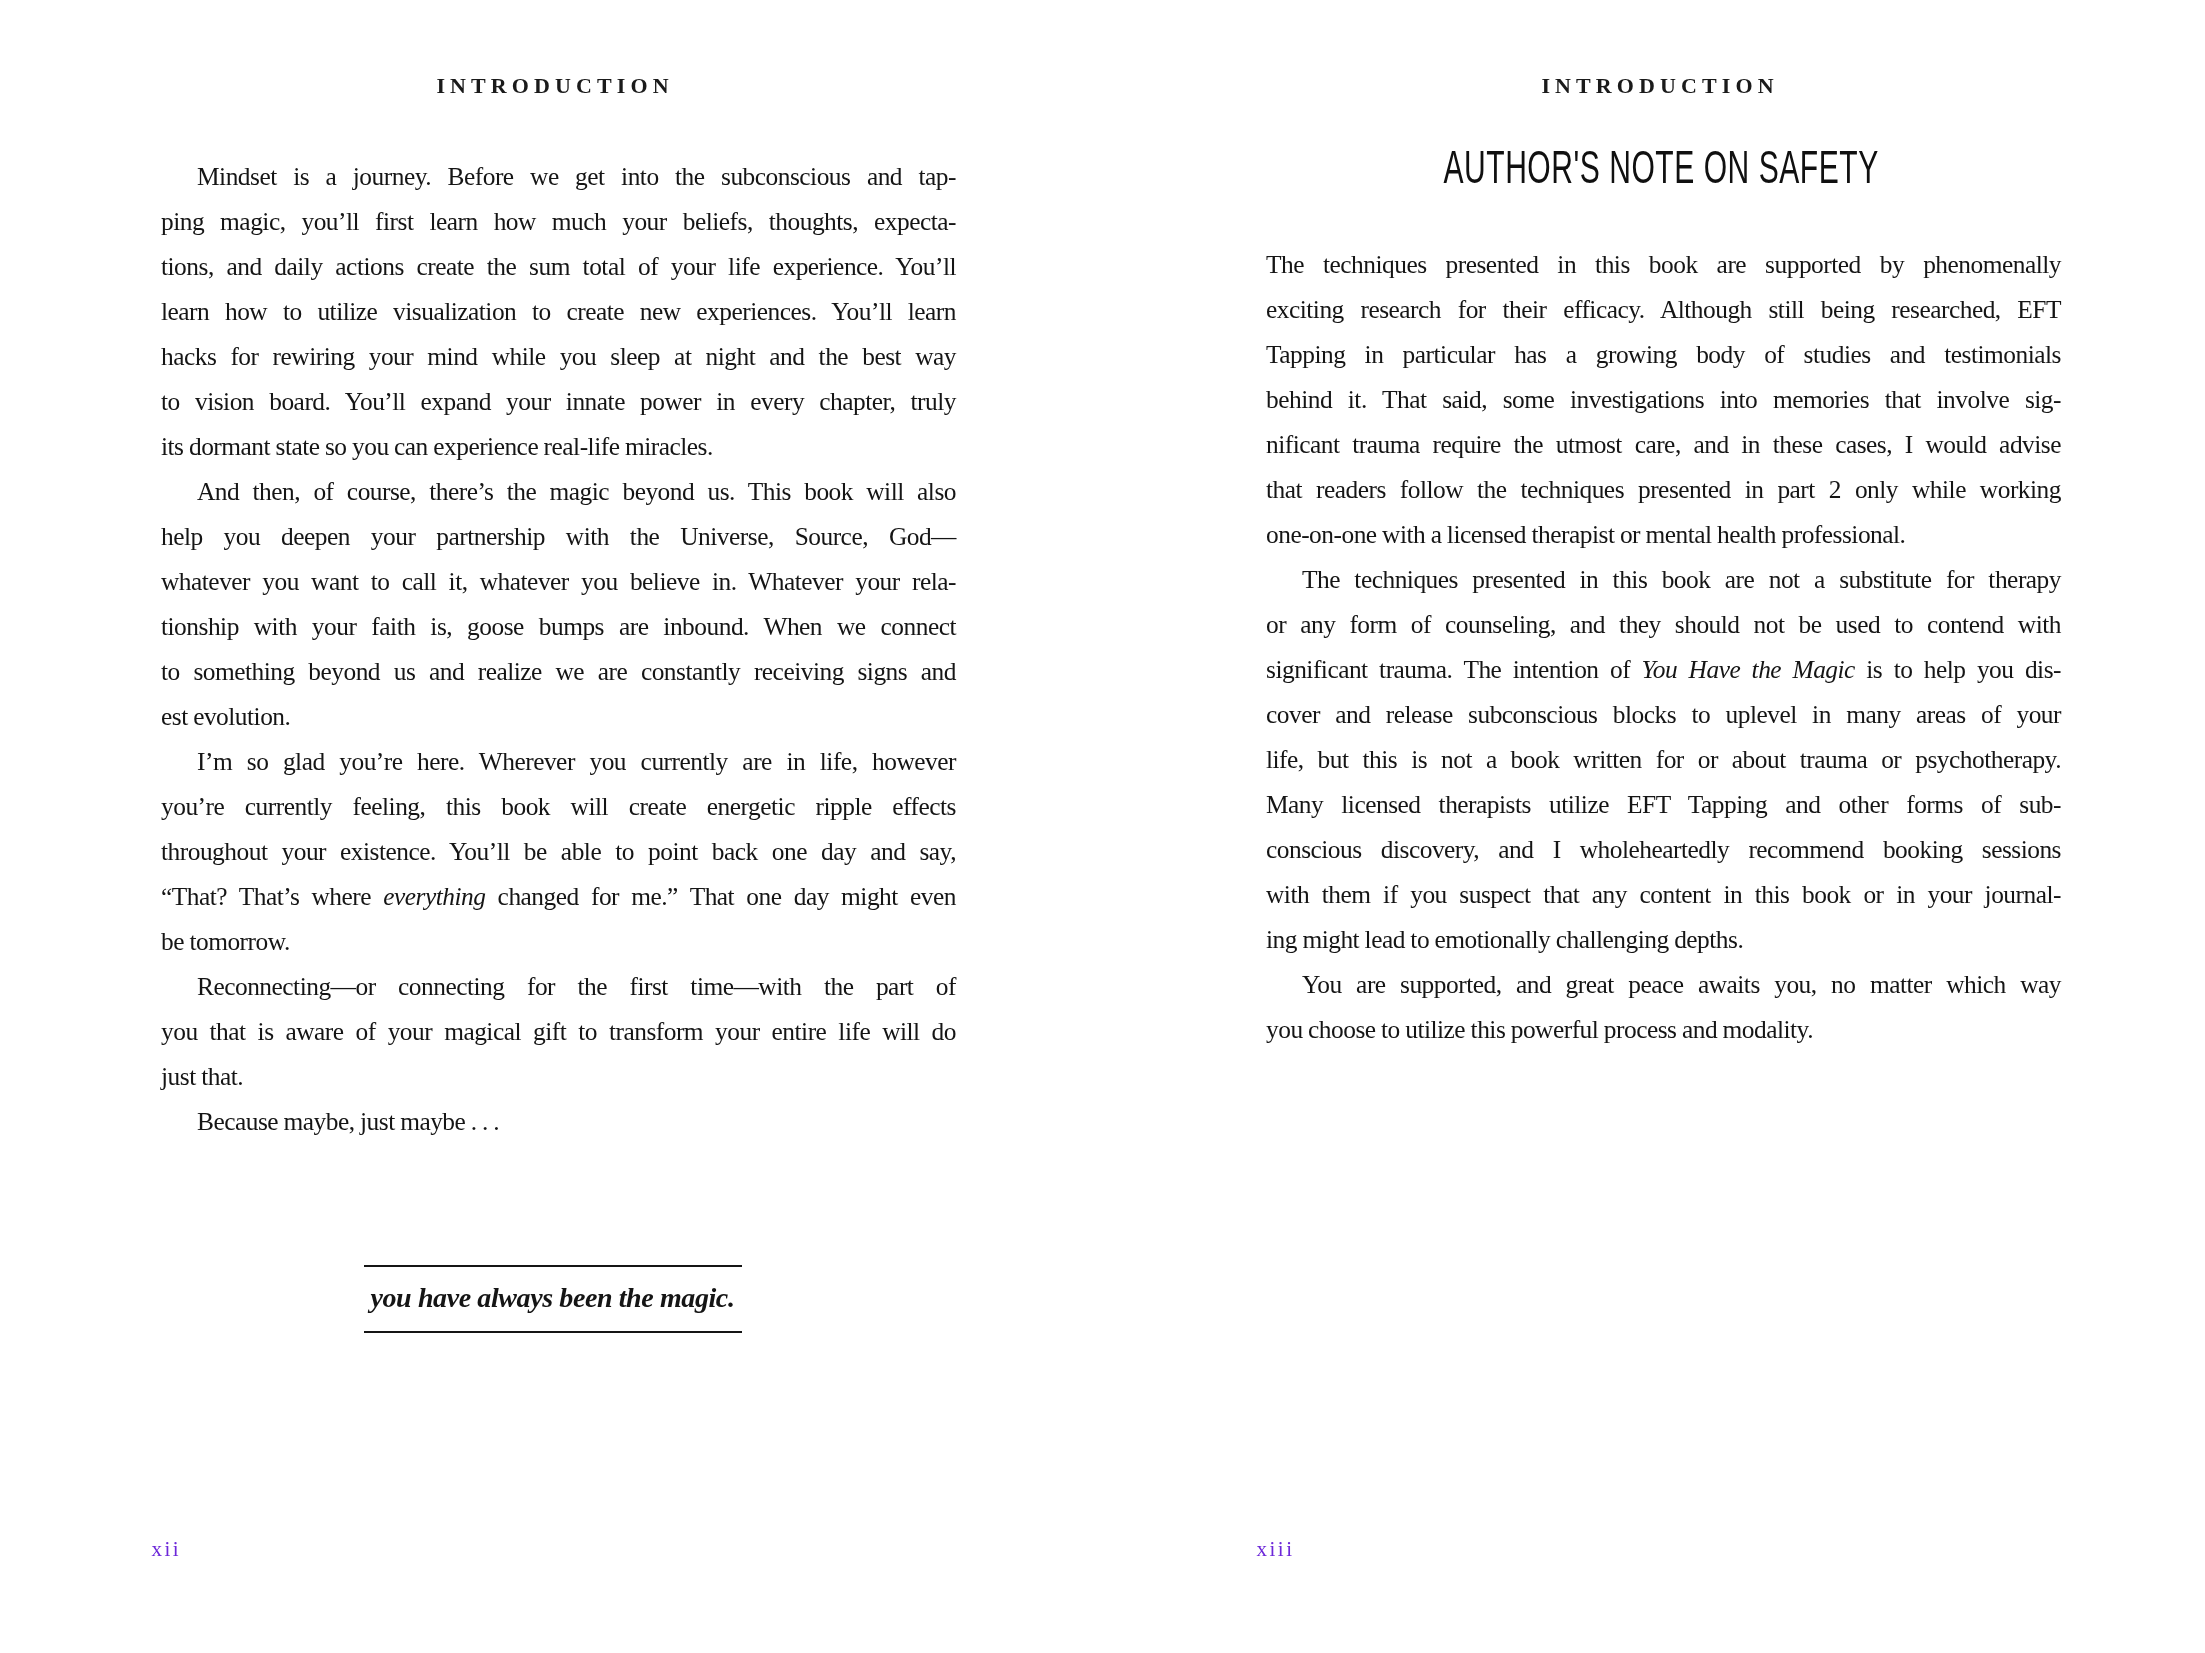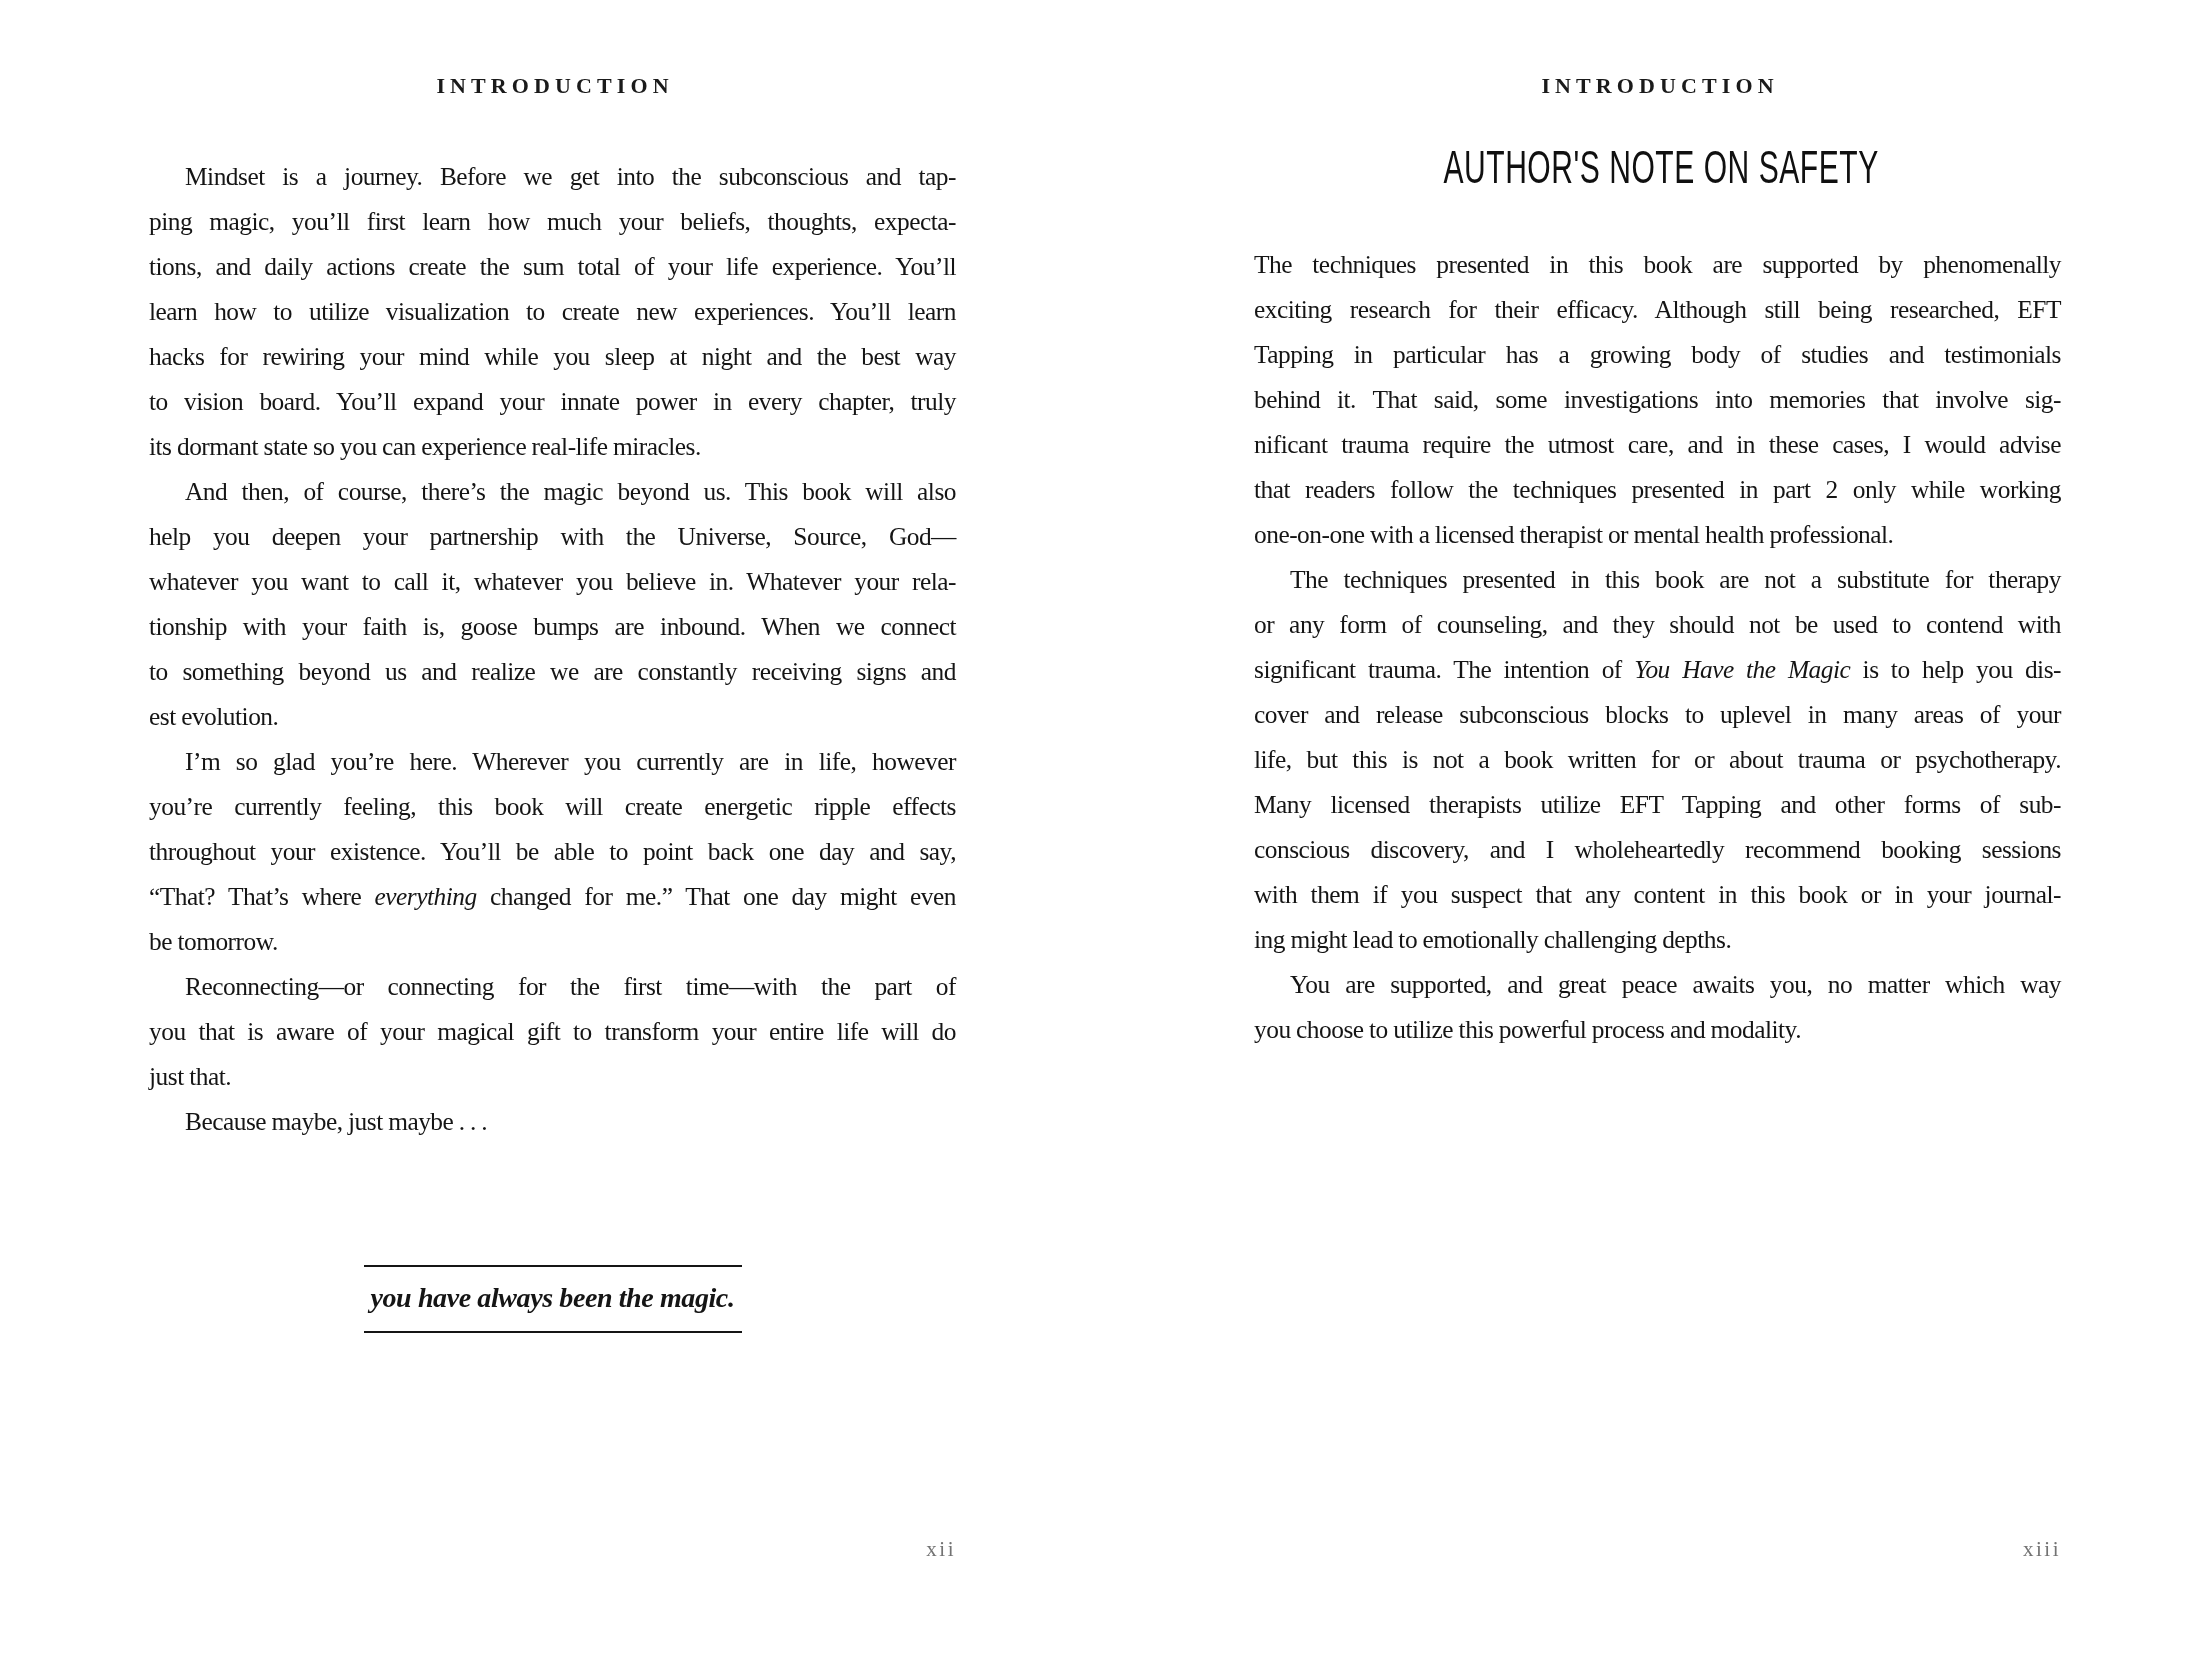--- a/index.html
+++ b/index.html
@@ -39,43 +39,44 @@
     position:absolute;width:807px;
     font-size:25.4px;line-height:45px;
     letter-spacing:-0.5px;word-spacing:-0.4px;
   }
   .body-left{left:149px;top:154px;}
   .body-right{left:1254px;top:242px;}
   .line{
     text-align:justify;
     text-align-last:justify;
     height:45px;
+    margin-left:12px;
   }
   .line.pl{text-align-last:left;}
   .line.indent{text-indent:36px;}
   .quote{
     position:absolute;left:149px;top:1265px;width:807px;
   }
   .quote-inner{
     width:378px;margin:0 auto;
     border-top:2.5px solid #151515;
     border-bottom:2.5px solid #151515;
     padding:14.4px 0 16px 0;
   }
   .quote-text{
     text-align:center;
     font-size:28px;line-height:34px;
     font-weight:bold;font-style:italic;
     letter-spacing:-0.4px;
   }
   .page-number{
     position:absolute;top:1537px;width:807px;
-    text-align:right;
+    text-align:left;
     font-size:21px;letter-spacing:2.5px;text-indent:2.5px;
-    color:#737373;
+    color:#6d28d9;
   }
   .page-left .page-number{left:149px;}
   .page-right .page-number{left:1254px;}
 </style>
 </head>
 <body>
 
 <div class="spread">
 
   <section class="page-left">

